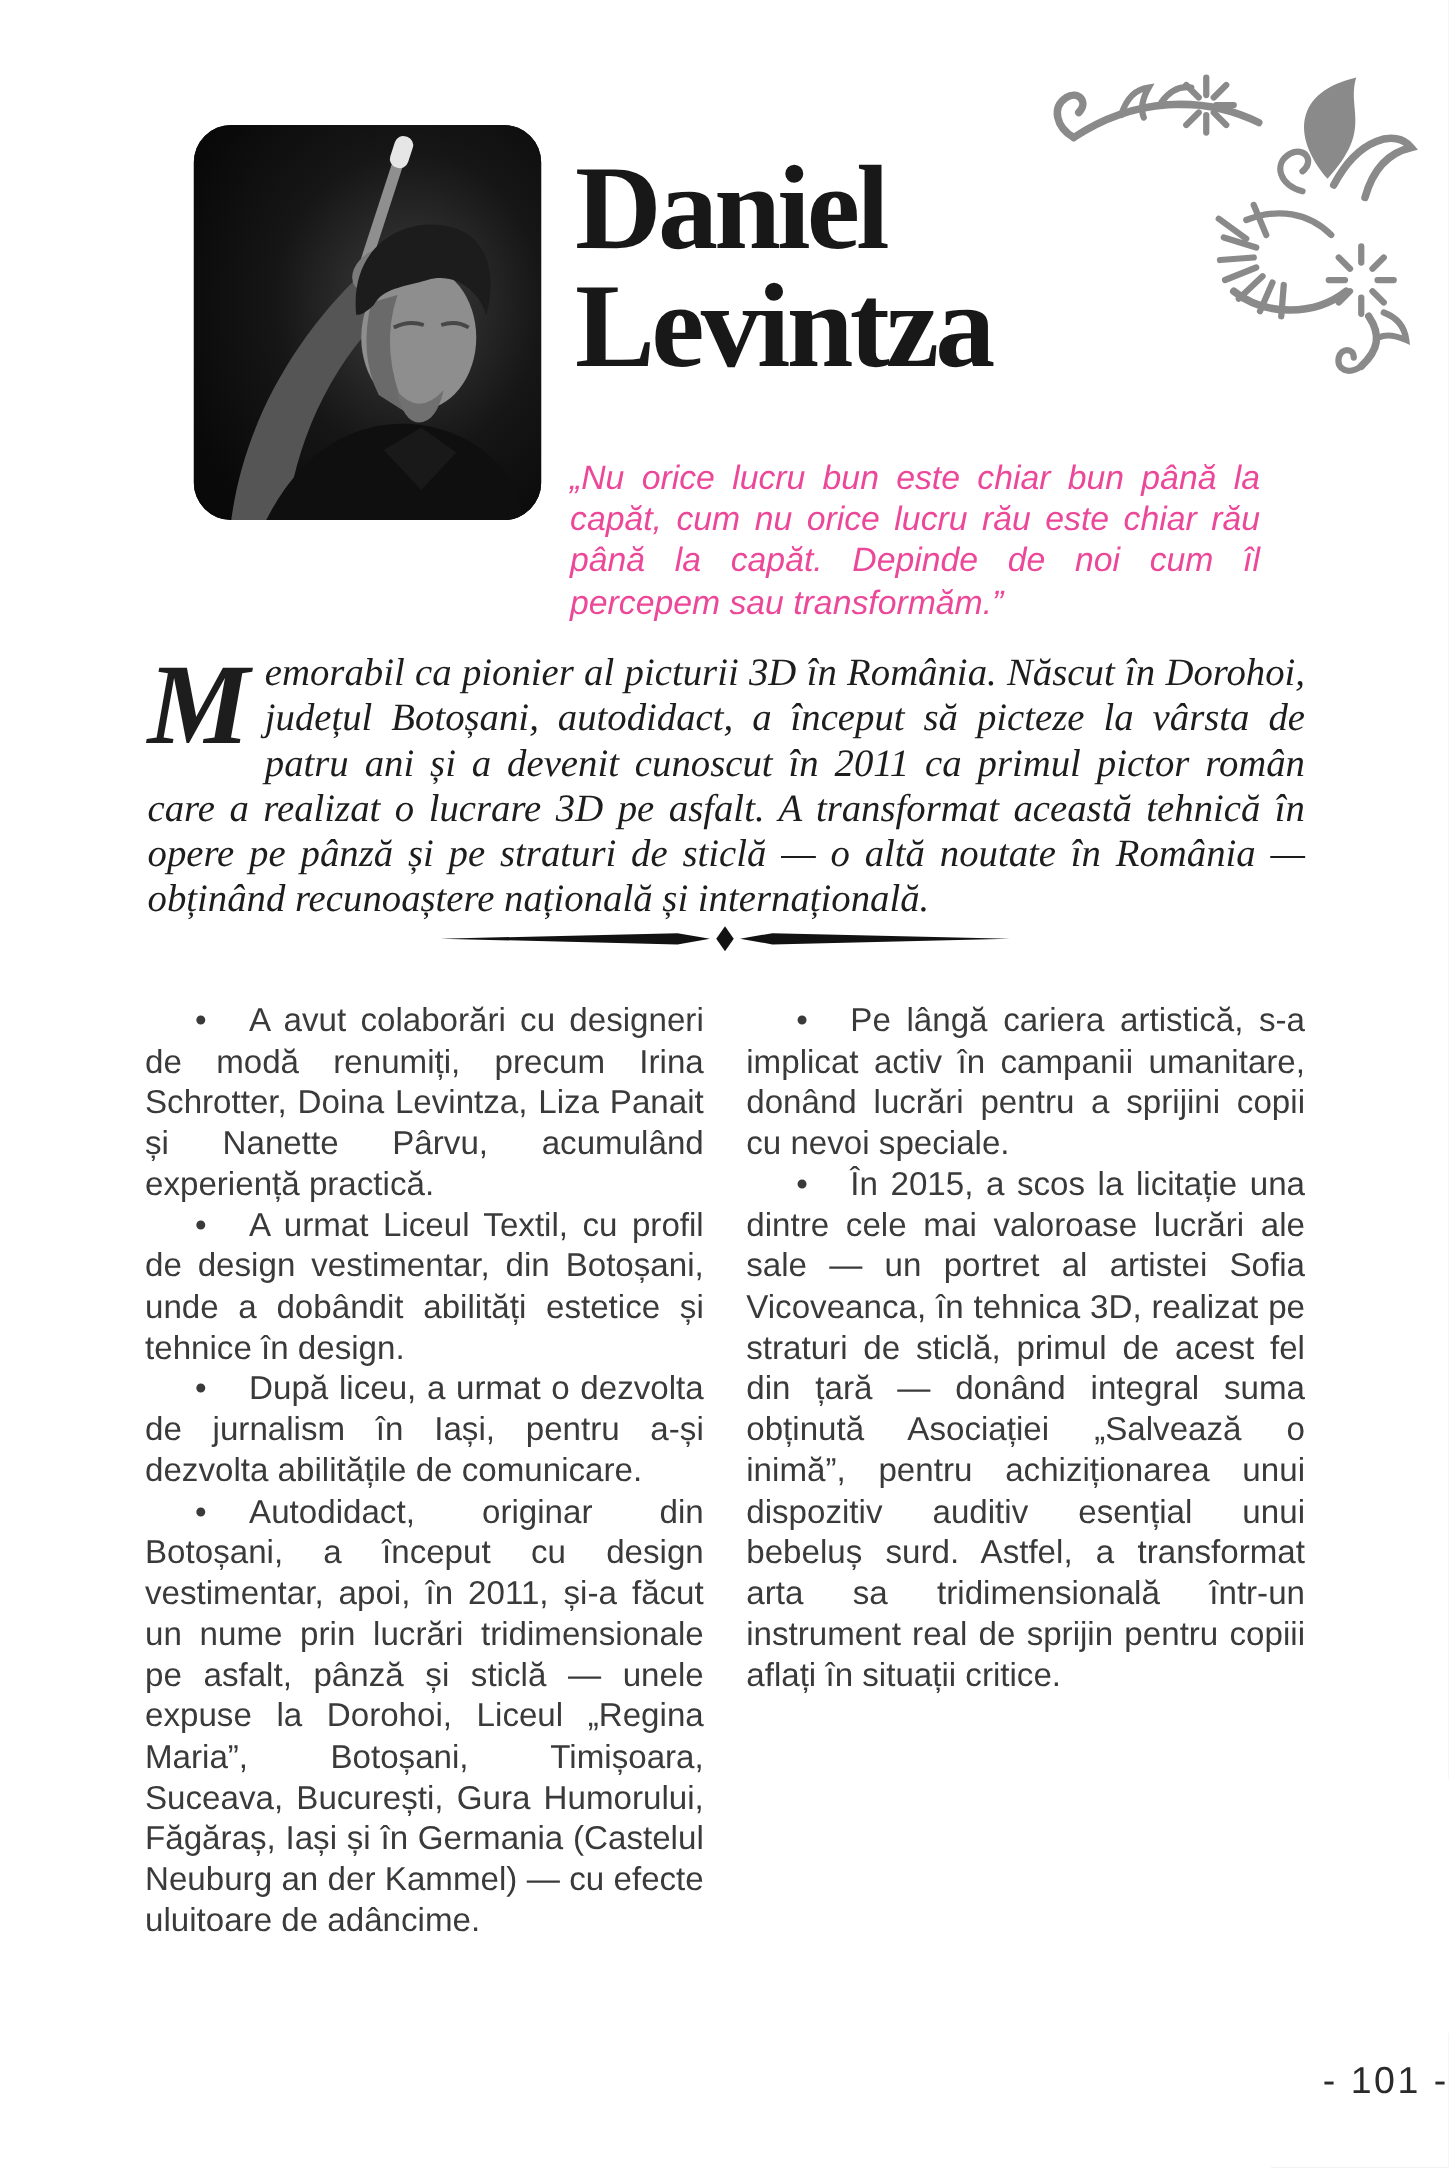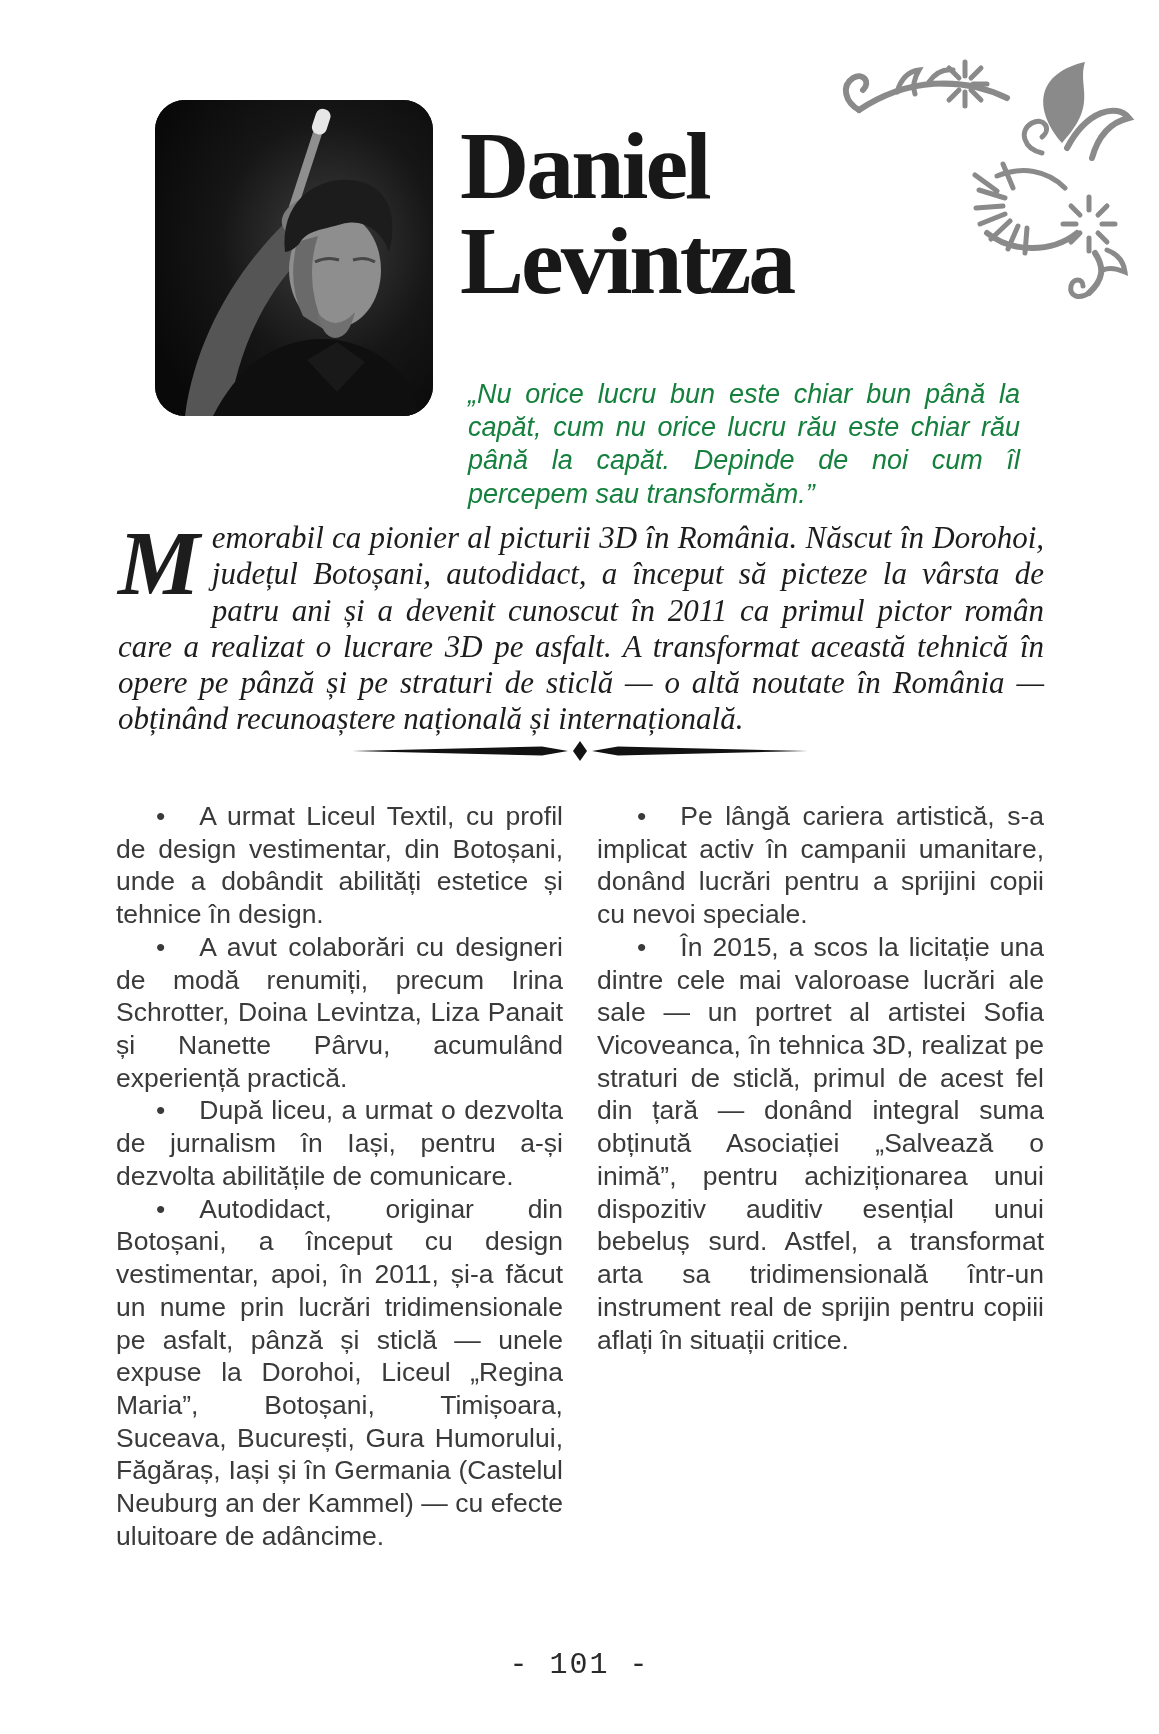--- a/index.html
+++ b/index.html
@@ -27,26 +27,26 @@
     position:absolute;left:460px;top:118px;
     margin:0;
     font-family:"Liberation Serif",serif;
     font-weight:600;
     font-size:96px;line-height:0.99;
     letter-spacing:-3px;
     color:#181818;
   }
   .quote{
     position:absolute;left:456px;top:366px;
-    width:552px;margin:12px;
+    width:552px;margin:0;
     font-family:"Liberation Sans",sans-serif;
     font-style:italic;
     font-size:27px;line-height:1.23;
     text-align:justify;
-    color:#15803d;
+    color:#ec4899;
   }
   
   .intro{
     position:absolute;left:118px;top:520px;
     width:926px;margin:0;
     font-family:"Liberation Serif",serif;
     font-style:italic;
     font-size:31px;line-height:1.17;
     text-align:justify;
     color:#1d1d1d;
@@ -73,22 +73,22 @@
     width:447px;
     font-size:26.5px;line-height:1.235;
     text-align:justify;
     color:#3a3a3a;
   }
   .para{margin:0;text-indent:40px;}
   .bullet{margin-right:34px;}
   
   .pagenum{
     position:absolute;left:0;top:1648px;width:100%;
-    text-align:center;
-    font-family:Liberation Mono, monospace;
+    text-align:right;
+    font-family:Liberation Sans, sans-serif;
     font-size:30px;color:#2a2a2a;
     letter-spacing:2px;
   }
 </style>
 </head>
 <body>
 
 <div class="page">
 
   <div class="photo">
@@ -160,22 +160,22 @@
   <div class="divider">
     <svg width="460" height="22" viewBox="0 0 460 22">
       <polygon points="2,11 192,6.5 218,11 192,15.5" fill="#121212"></polygon>
       <polygon points="230,1 237,11 230,21 223,11" fill="#121212"></polygon>
       <polygon points="458,11 268,6.5 242,11 268,15.5" fill="#121212"></polygon>
     </svg>
   </div>
 
   <div class="columns">
     <div class="col">
+      <p class="para"><span class="bullet">•</span><span>A avut colaborări cu designeri de modă renumiți, precum Irina Schrotter, Doina Levintza, Liza Panait și Nanette Pârvu, acumulând experiență practică.</span></p>
       <p class="para"><span class="bullet">•</span><span>A urmat Liceul Textil, cu profil de design vestimentar, din Botoșani, unde a dobândit abilități estetice și tehnice în design.</span></p>
-      <p class="para"><span class="bullet">•</span><span>A avut colaborări cu designeri de modă renumiți, precum Irina Schrotter, Doina Levintza, Liza Panait și Nanette Pârvu, acumulând experiență practică.</span></p>
       <p class="para"><span class="bullet">•</span><span>După liceu, a urmat o dezvolta de jurnalism în Iași, pentru a-și dezvolta abilitățile de comunicare.</span></p>
       <p class="para"><span class="bullet">•</span><span>Autodidact, originar din Botoșani, a început cu design vestimentar, apoi, în 2011, și-a făcut un nume prin lucrări tridimensionale pe asfalt, pânză și sticlă — unele expuse la Dorohoi, Liceul „Regina Maria”, Botoșani, Timișoara, Suceava, București, Gura Humorului, Făgăraș, Iași și în Germania (Castelul Neuburg an der Kammel) — cu efecte uluitoare de adâncime.</span></p>
     </div>
     <div class="col">
       <p class="para"><span class="bullet">•</span><span>Pe lângă cariera artistică, s-a implicat activ în campanii umanitare, donând lucrări pentru a sprijini copii cu nevoi speciale.</span></p>
       <p class="para"><span class="bullet">•</span><span>În 2015, a scos la licitație una dintre cele mai valoroase lucrări ale sale — un portret al artistei Sofia Vicoveanca, în tehnica 3D, realizat pe straturi de sticlă, primul de acest fel din țară — donând integral suma obținută Asociației „Salvează o inimă”, pentru achiziționarea unui dispozitiv auditiv esențial unui bebeluș surd. Astfel, a transformat arta sa tridimensională într-un instrument real de sprijin pentru copiii aflați în situații critice.</span></p>
     </div>
   </div>
 
   <div class="pagenum">- 101 -</div>

